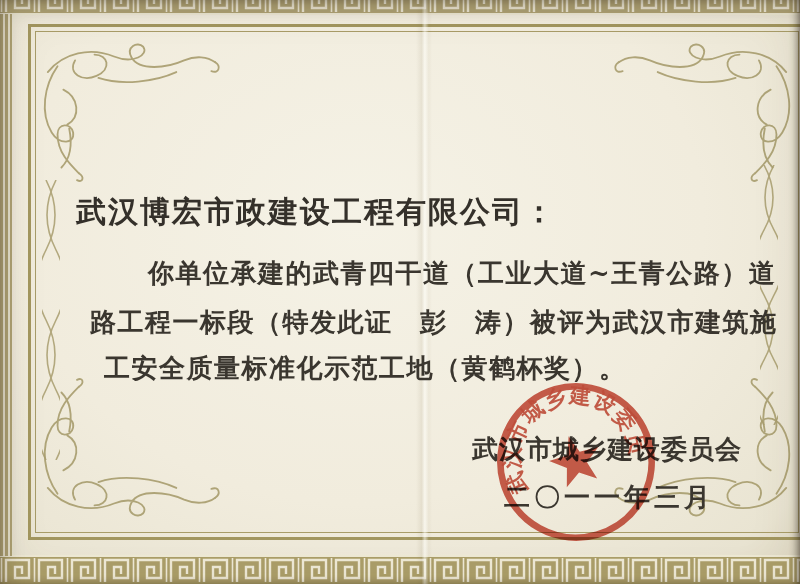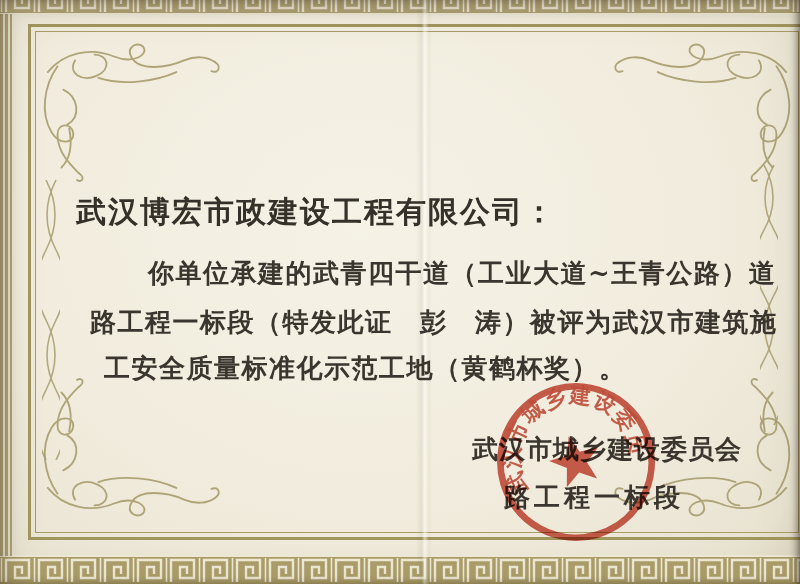--- a/index.html
+++ b/index.html
@@ -191,21 +191,21 @@
   <div class="crease"></div>
 
 
   <div class="recipient">武汉博宏市政建设工程有限公司：</div>
 
   <div class="bodyline l1">你单位承建的武青四干道（工业大道~王青公路）道</div>
   <div class="bodyline l2">路工程一标段（特发此证　彭　涛）被评为武汉市建筑施</div>
   <div class="bodyline l3">工安全质量标准化示范工地（黄鹤杯奖）。</div>
 
   <div class="issuer">武汉市城乡建设委员会</div>
-  <div class="issue-date">路工程一标段</div>
+  <div class="issue-date">二〇一一年三月</div>
 
   <svg class="seal" viewBox="0 0 200 200" aria-hidden="false">
     <defs>
       <path id="sealArc" d="M 38,118 A 66,66 0 1 1 162,118" fill="none"></path>
     </defs>
     <circle cx="100" cy="100" r="90" fill="none" stroke="#c23b28" stroke-width="8" opacity=".92"></circle>
     <polygon points="100,68 107.6,89.5 130.4,90.1 112.4,104 118.8,125.9 100,113 81.2,125.9 87.6,104 69.6,90.1 92.4,89.5" fill="#c23b28" opacity=".92"></polygon>
     <text font-size="26" fill="#c23b28" letter-spacing="2" font-family="DejaVu Serif, Liberation Serif, serif" font-weight="bold" opacity=".92">
       <textPath href="#sealArc" startOffset="2" textLength="272" lengthAdjust="spacingAndGlyphs">武汉市城乡建设委员会</textPath>
     </text>

